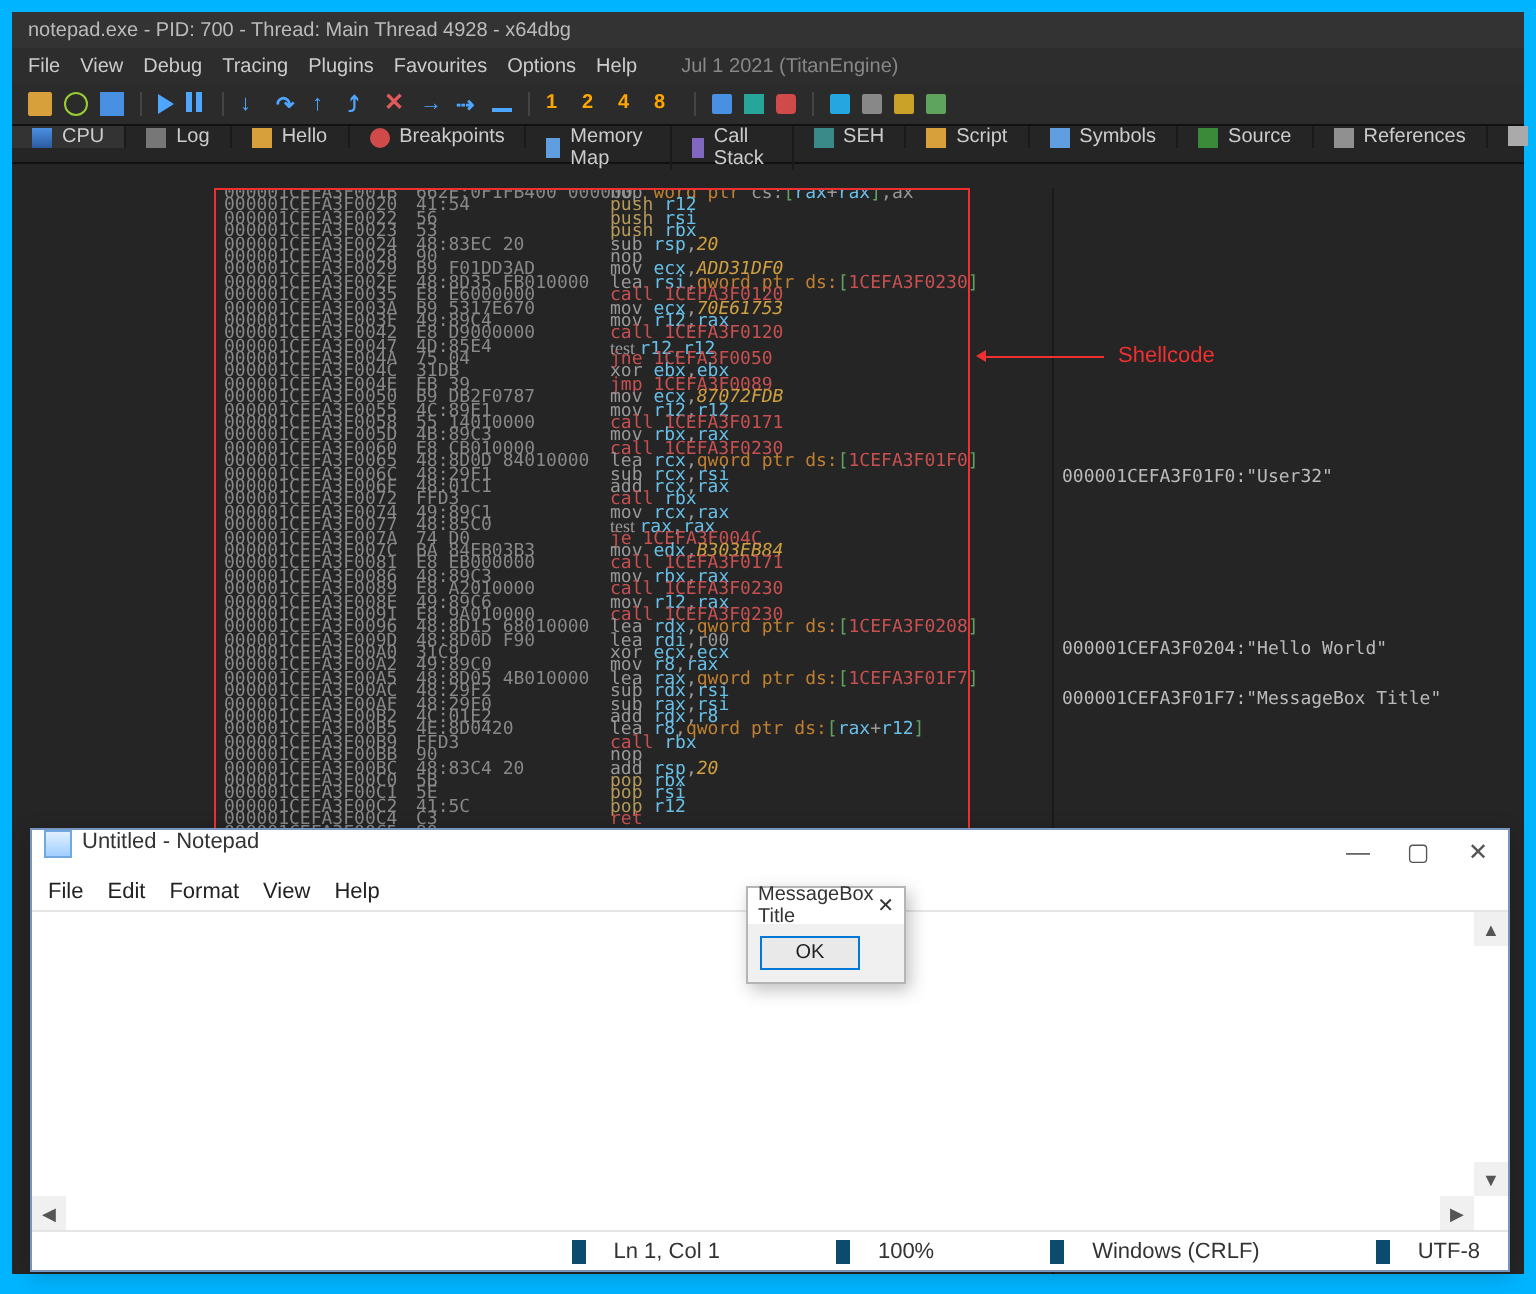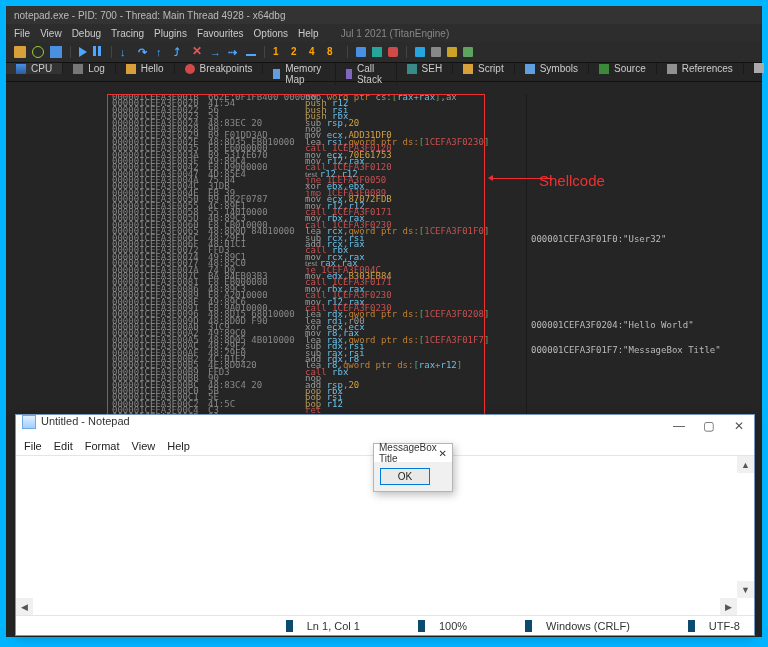--- a/index.html
+++ b/index.html
@@ -149,21 +149,21 @@
     padding-left: 2px;
   }
   .m-def{color:#999;}
   .m-push{color:#b59a5a;}
   .m-call{color:#c85050;}
   .m-jmp{color:#c85050;}
   .m-mov{color:#999;}
   .m-test{color:#999;font-family:Liberation Serif, serif;}
   .m-xor{color:#999;}
   .op-reg{color:#68c0e8;}
-  .op-imm{color:#d0a040;}
+  .op-imm{color:#d0a040;font-style:italic;}
   .op-addr{color:#c85050;}
   .op-ptr{color:#c08030;}
   .op-br{color:#60a060;}
 
   .redbox {
     position: absolute;
     border: 1px solid #f03030;
     pointer-events: none;
   }
 
@@ -171,24 +171,24 @@
     flex: 1;
     background: #252526;
     border-left: 1px solid #1a1a1a;
     position: relative;
     font-family: Consolas, monospace;
     font-size: 9px;
     color: #ccc;
   }
   .shellcode-label {
     position: absolute;
-    left: 12px; top: 78px;
+    left: 32px; top: 78px;
     color: #f03030;
     font-family: "Segoe UI", sans-serif;
-    font-size: 15px;
+    font-size: 11px;
   }
   .shellcode-arrow {
     position: absolute;
     left: -35px; top: 84px;
     width: 60px; height: 1px;
     background: #f03030;
   }
   .shellcode-arrow::before {
     content: "";
     position: absolute;

